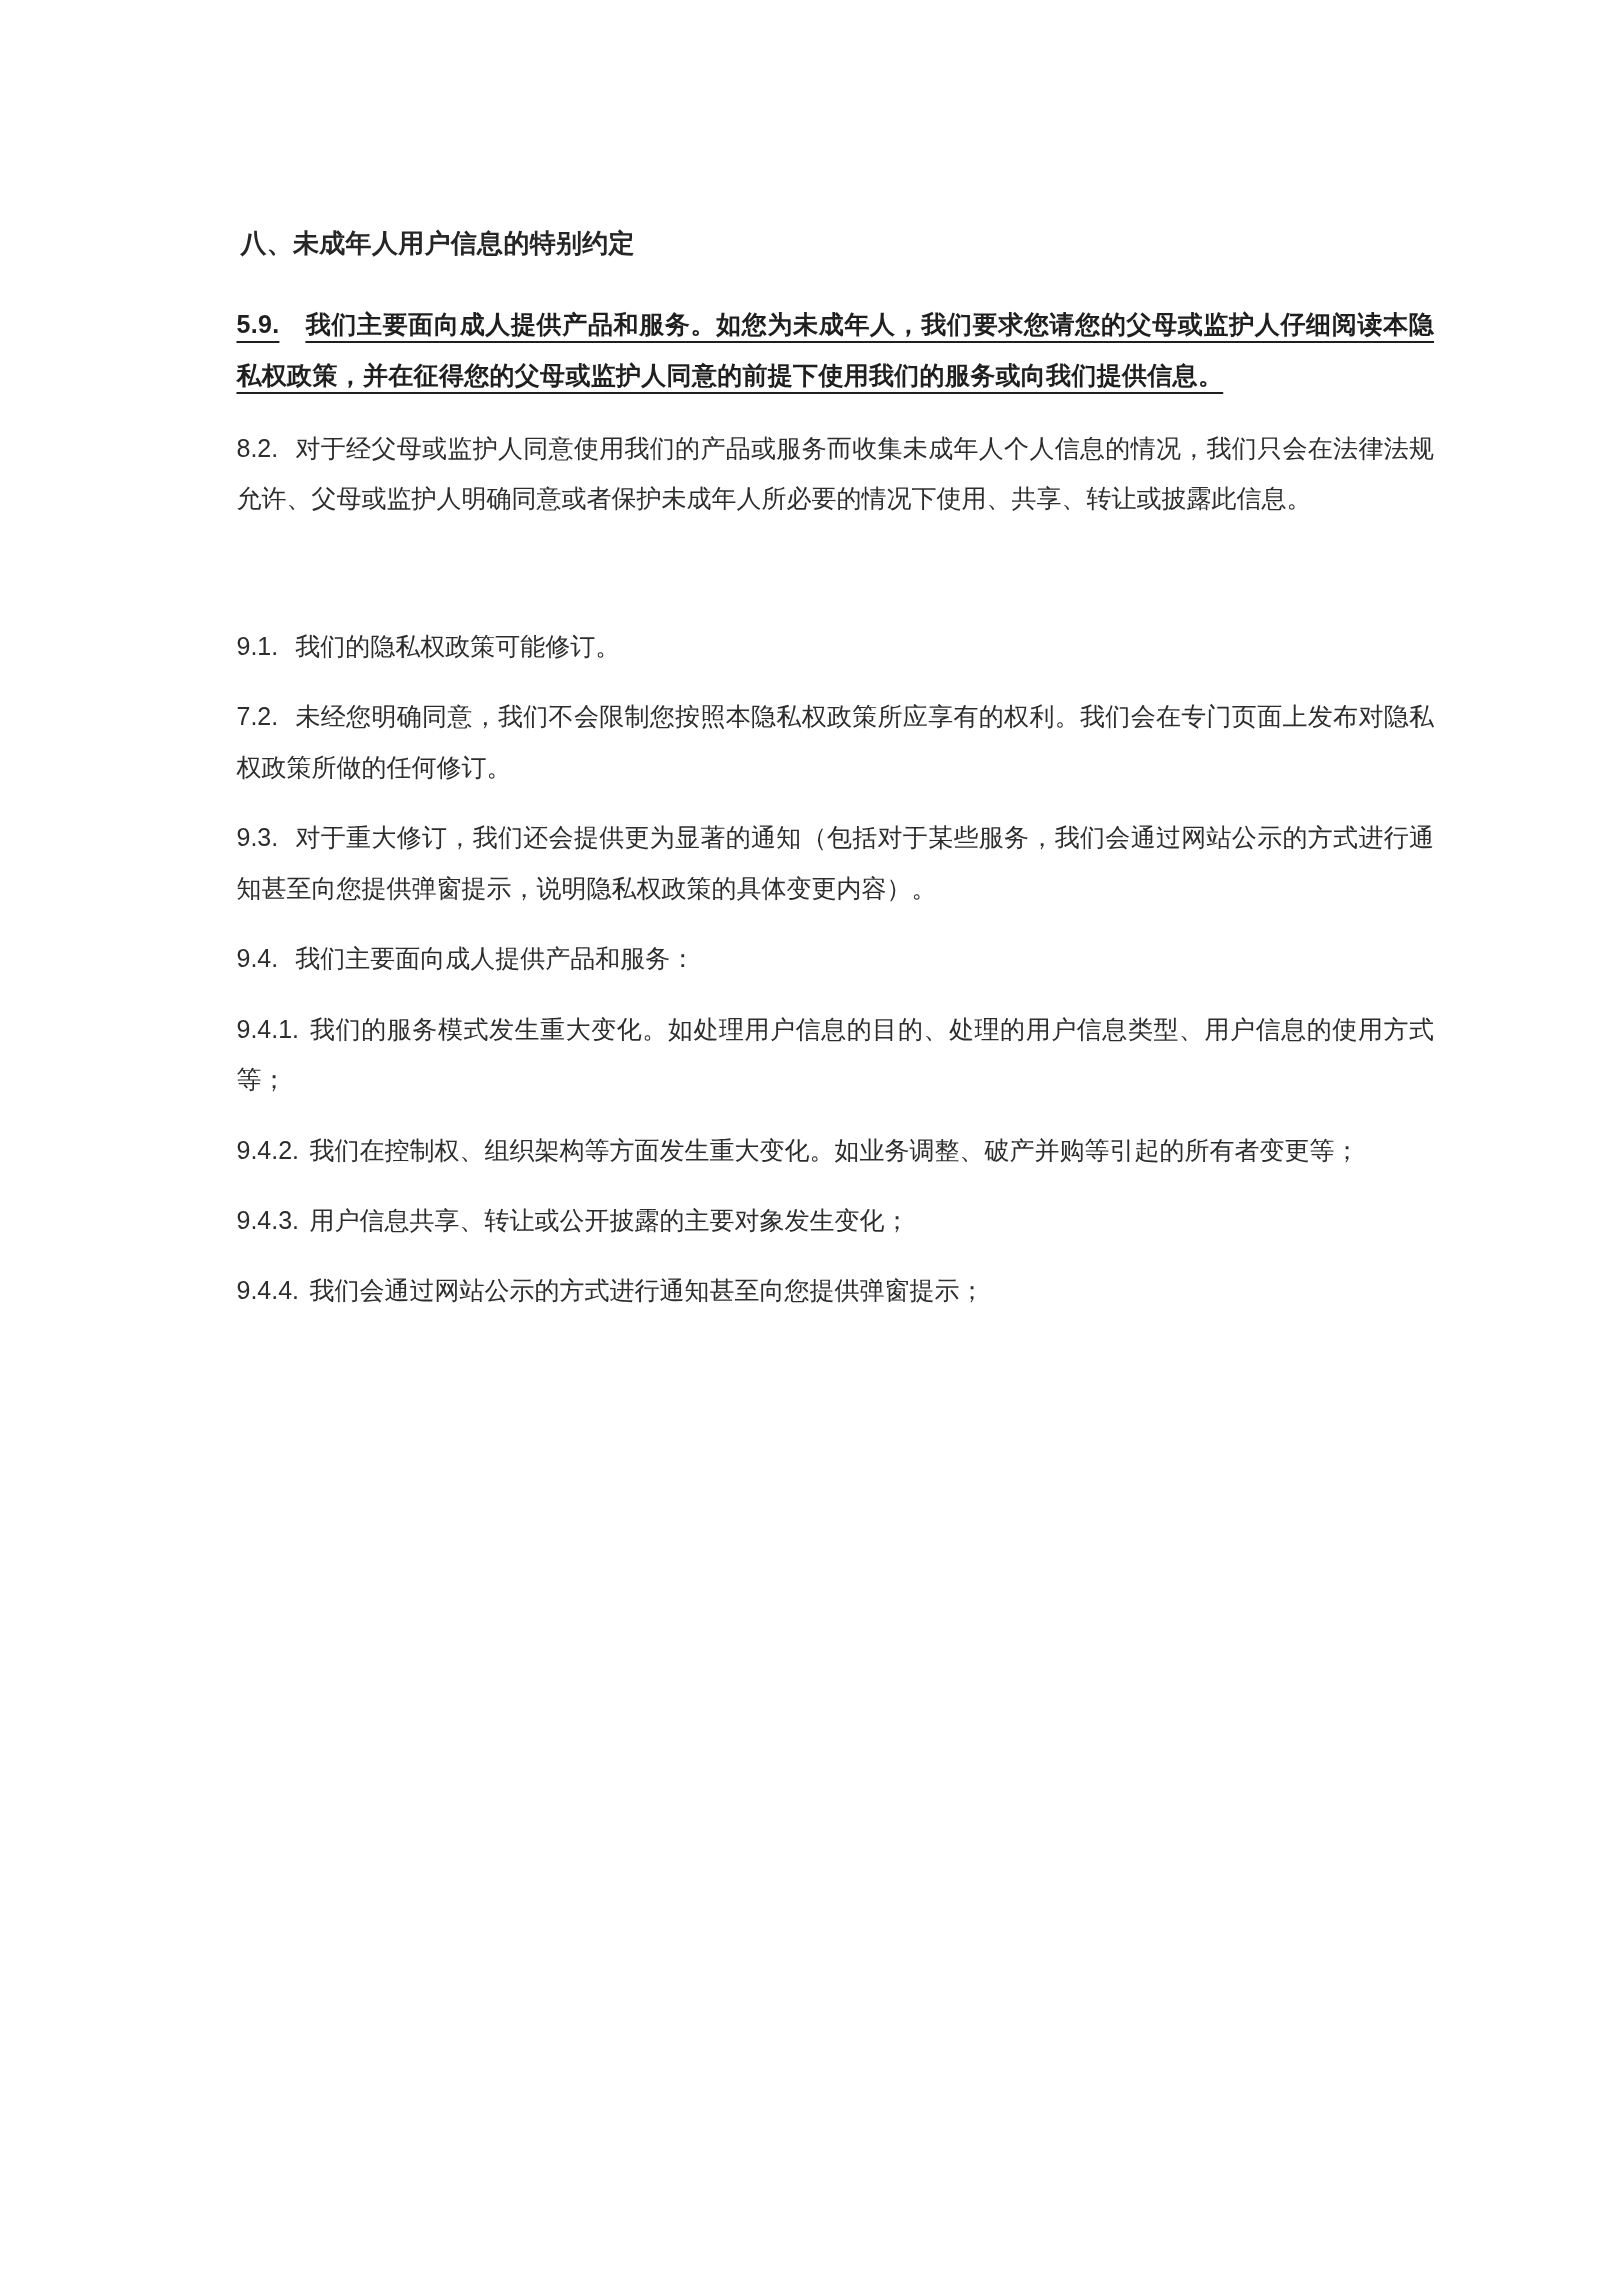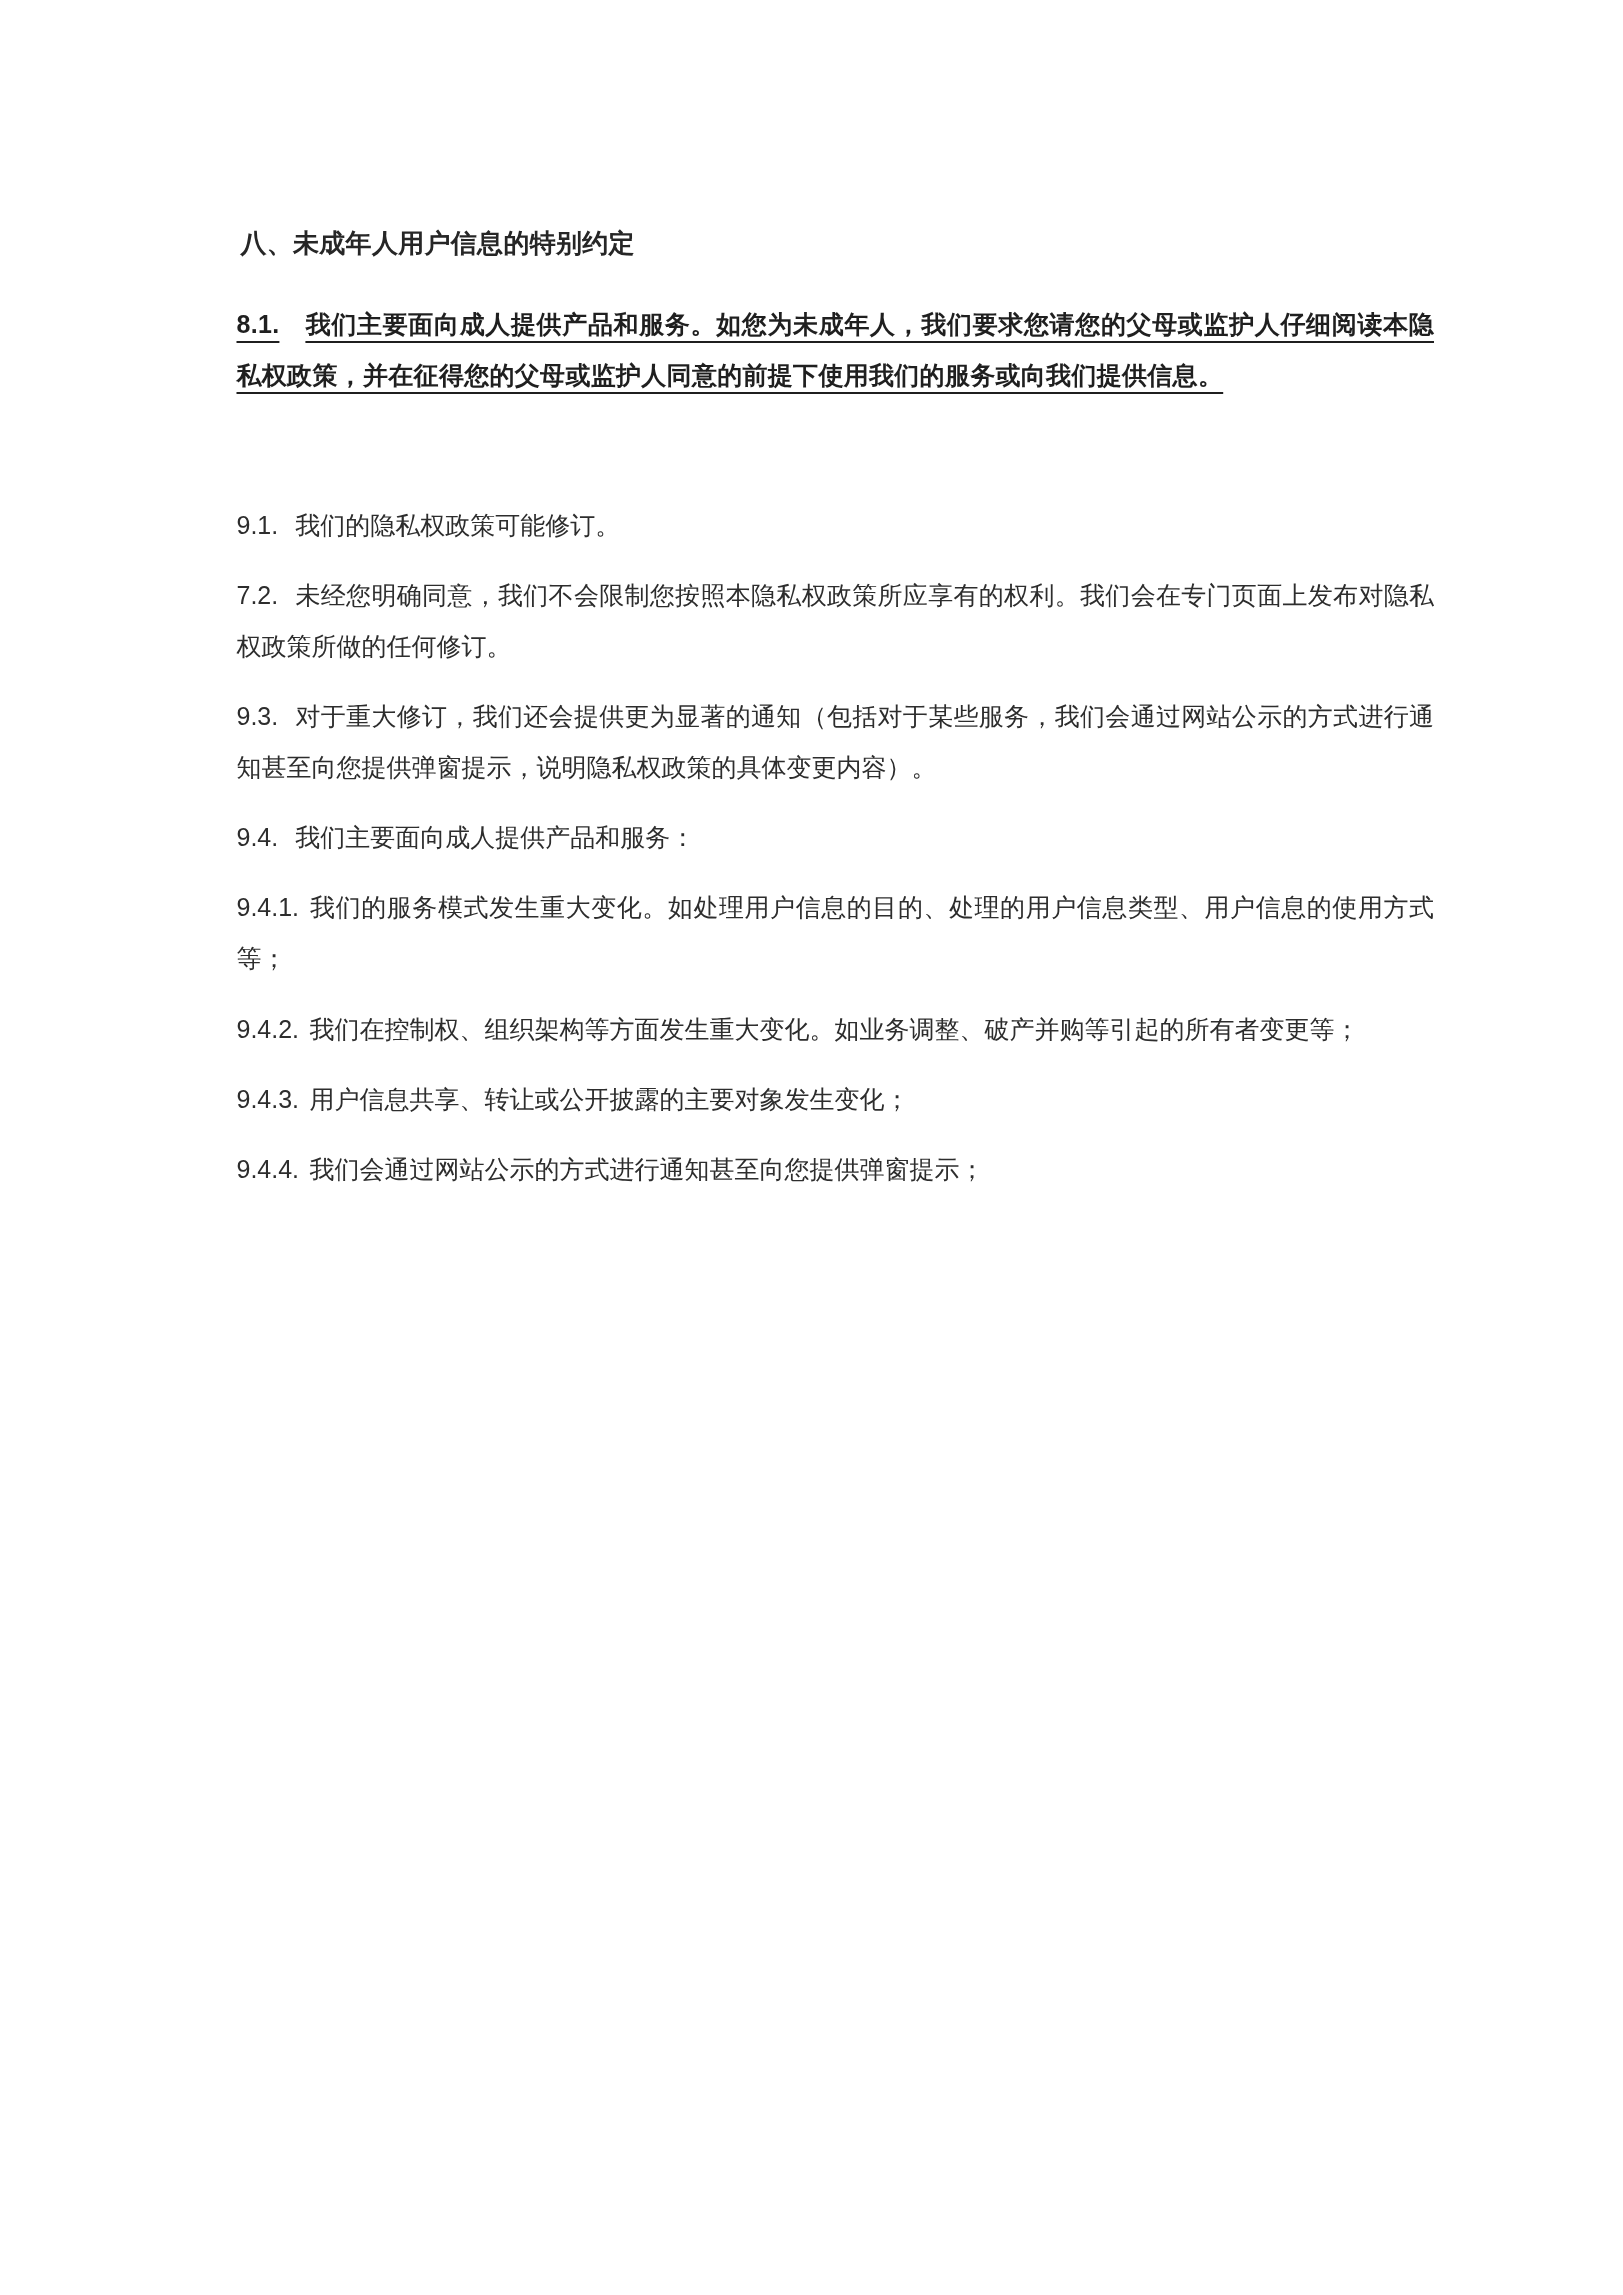--- a/index.html
+++ b/index.html
@@ -78,23 +78,26 @@
 </style>
 </head>
 <body>
 
 <div class="page">
   <div class="doc-body">
 
     <h2 class="section-heading">八、未成年人用户信息的特别约定</h2>
 
     <p class="para emph">
-      <span class="num u">8.1.</span><span class="u">我们主要面向成人提供产品和服务。如您为未成年人，我们要求您请您的父母或监护人仔细阅读本隐私权政策，并在征得您的父母或监护人同意的前提下使用我们的服务或向我们提供信息。</span>
+      <span class="num u">5.9.</span><span class="u">我们主要面向成人提供产品和服务。如您为未成年人，我们要求您请您的父母或监护人仔细阅读本隐私权政策，并在征得您的父母或监护人同意的前提下使用我们的服务或向我们提供信息。</span>
     </p>
 
+    <p class="para">
+      <span class="num">8.2.</span><span>对于经父母或监护人同意使用我们的产品或服务而收集未成年人个人信息的情况，我们只会在法律法规允许、父母或监护人明确同意或者保护未成年人所必要的情况下使用、共享、转让或披露此信息。</span>
+    </p>
 
     <div class="gap-lg"></div>
 
 
     <p class="para">
       <span class="num">9.1.</span><span>我们的隐私权政策可能修订。</span>
     </p>
 
     <p class="para">
       <span class="num">7.2.</span><span>未经您明确同意，我们不会限制您按照本隐私权政策所应享有的权利。我们会在专门页面上发布对隐私权政策所做的任何修订。</span>

